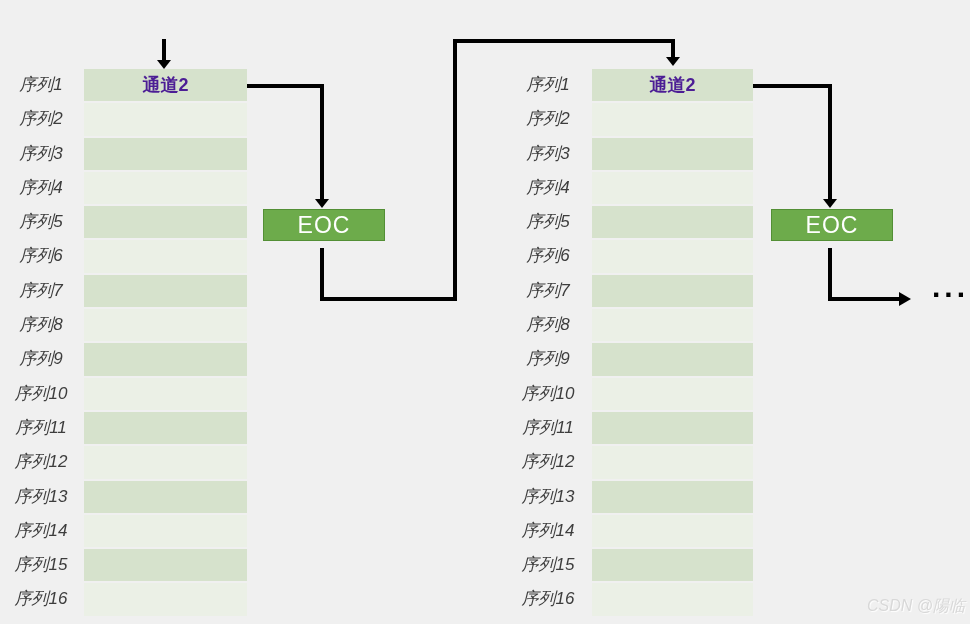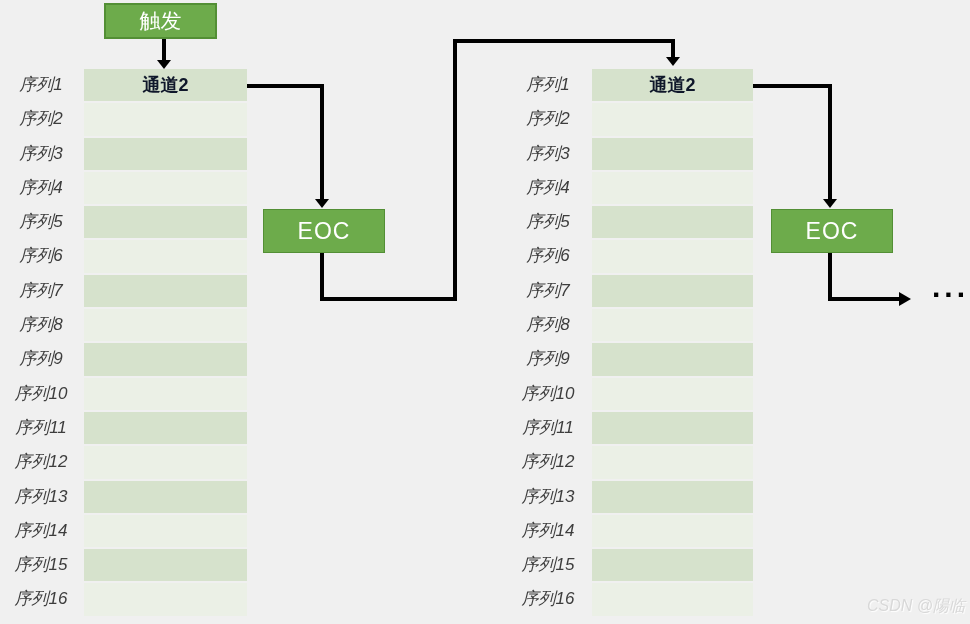--- a/index.html
+++ b/index.html
@@ -33,21 +33,21 @@
     box-sizing: border-box;
   }
   .trigger {
     left: 104px; top: 3px;
     width: 113px; height: 36px;
     border: 2px solid var(--green-border, #538f35);
     font-size: 21px;
   }
   .eoc {
     top: 209px;
-    width: 122px; height: 44px;
+    width: 122px; height: 32px;
     border: 1px solid var(--green-border, #538f35);
     font-size: 23px;
     letter-spacing: 1px;
   }
   .eoc-left  { left: 263px; }
   .eoc-right { left: 771px; }
 
   
   .labels {
     position: absolute;
@@ -86,21 +86,21 @@
     height: 32.3px;
     display: flex;
     align-items: center;
     justify-content: center;
   }
   .row.dark  { background: var(--row-dark, #d6e2cc); }
   .row.light { background: var(--row-light, #ebf0e6); }
   .chan {
     font-size: 18px;
     font-weight: bold;
-    color: #0f172a;
+    color: #4c1d95;
   }
 
   .ellipsis {
     position: absolute;
     left: 932px;
     top: 272px;
     z-index: 2;
     font-size: 30px;
     font-weight: bold;
     letter-spacing: 4px;
@@ -134,21 +134,20 @@
     <path d="M322 248 L322 299 L455 299 L455 41 L673 41 L673 58" stroke="#000000" stroke-width="4" fill="none"></path>
     <polygon points="666,57 680,57 673,66" fill="#000000"></polygon>
 
     <path d="M753 86 L830 86 L830 200" stroke="#000000" stroke-width="4" fill="none"></path>
     <polygon points="823,199 837,199 830,208" fill="#000000"></polygon>
 
     <path d="M830 248 L830 299 L900 299" stroke="#000000" stroke-width="4" fill="none"></path>
     <polygon points="899,292 899,306 911,299" fill="#000000"></polygon>
   </svg>
 
-  <div class="gbox trigger">触发</div>
 
   <div class="labels labels-left">
       <div class="seq-label">序列1</div>
       <div class="seq-label">序列2</div>
       <div class="seq-label">序列3</div>
       <div class="seq-label">序列4</div>
       <div class="seq-label">序列5</div>
       <div class="seq-label">序列6</div>
       <div class="seq-label">序列7</div>
       <div class="seq-label">序列8</div>

